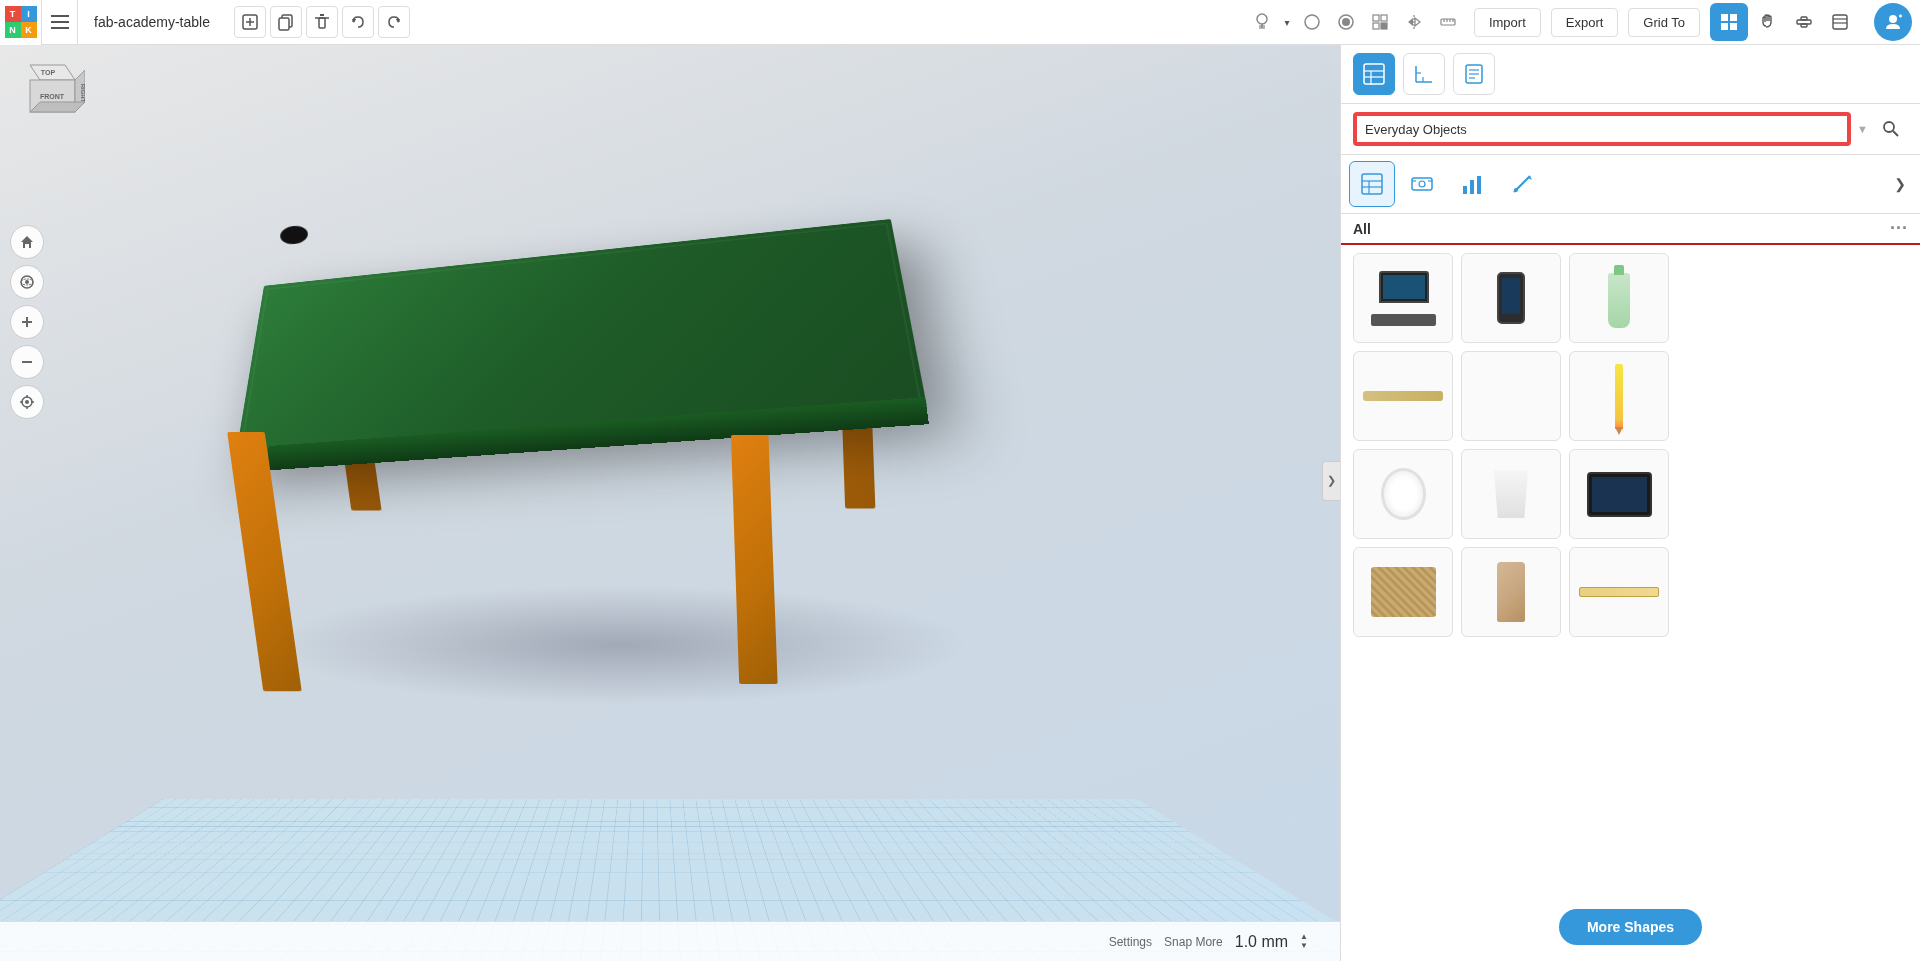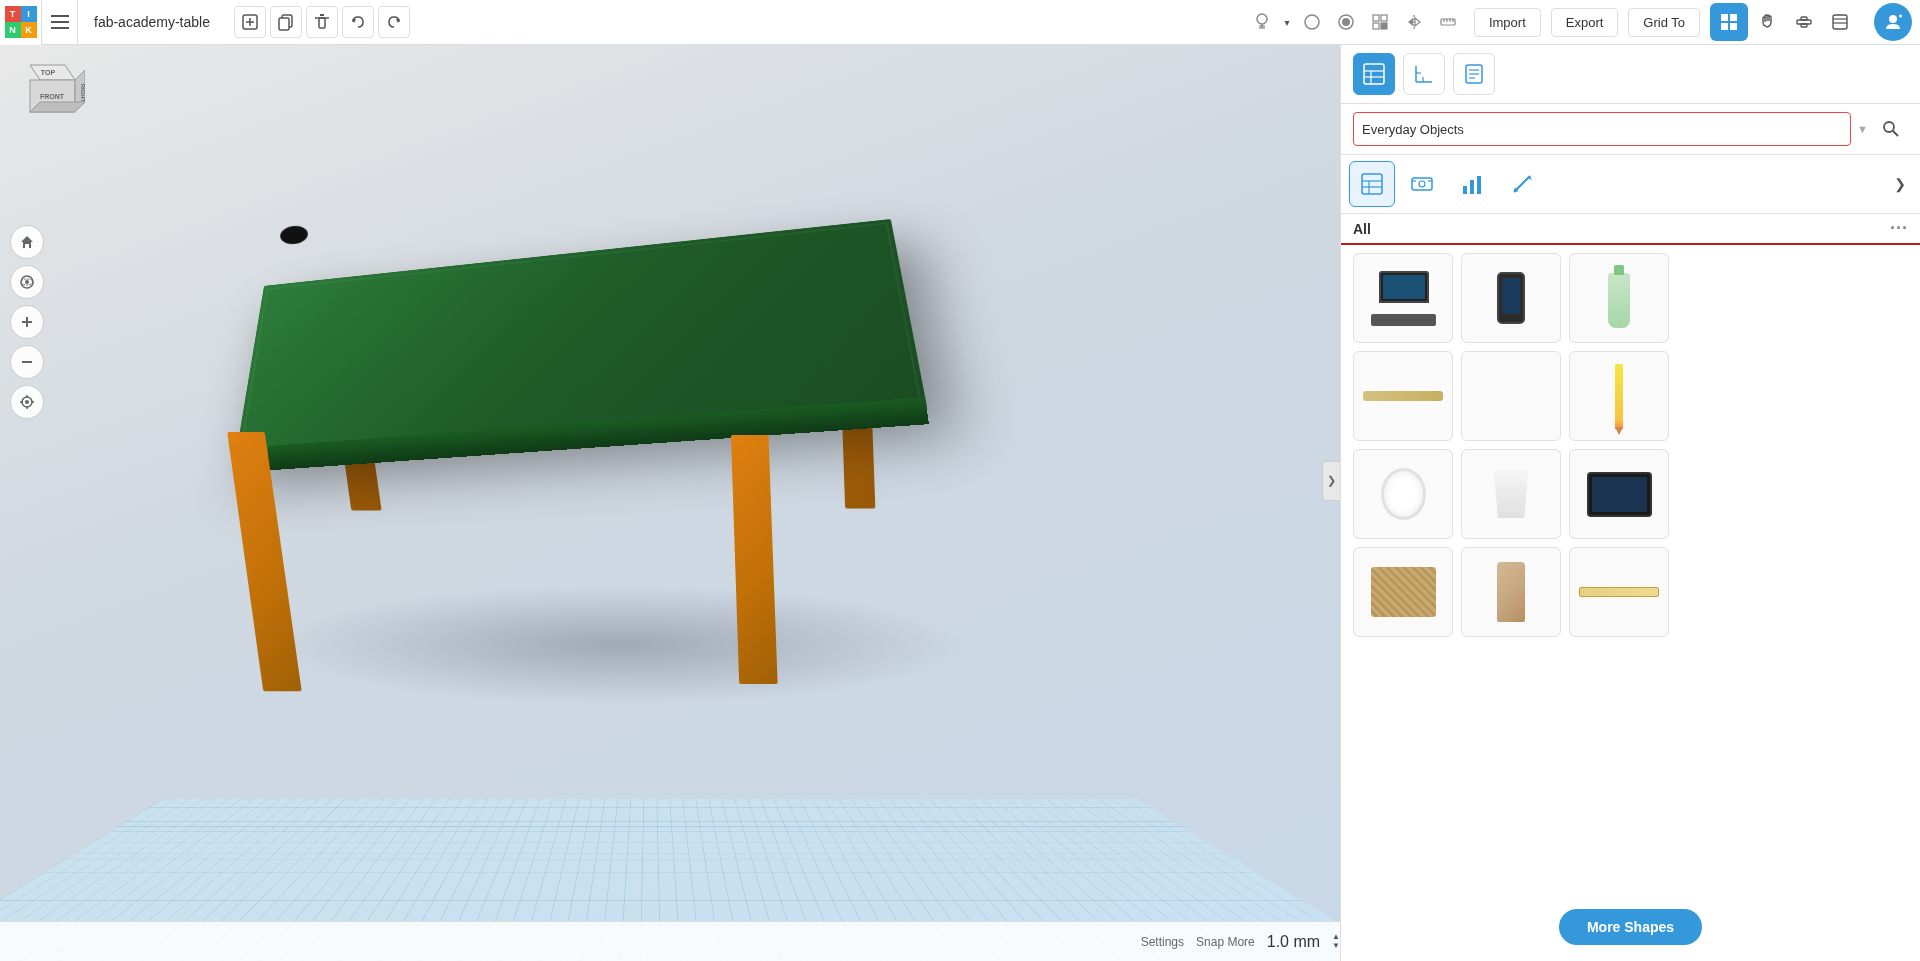--- a/index.html
+++ b/index.html
@@ -214,21 +214,21 @@
       cursor: pointer; font-size: 18px; color: #3498db;
     }
     .panel-tab-btn.active { background: #3498db; color: white; border-color: #3498db; }
 
     
     #search-row {
       display: flex; align-items: center; padding: 8px 12px; gap: 6px;
       border-bottom: 1px solid #ddd;
     }
     #category-select {
-      flex: 1; height: 34px; border: 1px solid #ef4444; border-radius: 4px;
+      flex: 1; height: 34px; border: 4px solid #ef4444; border-radius: 4px;
       padding: 0 8px; font-size: 13px; color: #333; background: #fff;
       cursor: pointer; appearance: none; -webkit-appearance: none;
     }
     #search-btn {
       width: 34px; height: 34px; border: none; background: transparent;
       cursor: pointer; font-size: 18px; color: #555;
       display: flex; align-items: center; justify-content: center;
     }
 
     
@@ -369,21 +369,21 @@
       padding: 10px 28px; background: #3498db; color: white;
       border: none; border-radius: 20px; font-size: 14px; font-weight: 600;
       cursor: pointer;
     }
 
     
     #bottom-bar {
       position: absolute; bottom: 0; left: 0; width: 1340px; height: 40px;
       background: rgba(255,255,255,0.85); border-top: 1px solid #ddd;
       display: flex; align-items: center; justify-content: flex-end;
-      padding: 0 0; gap: 12px;
+      padding: 0 32px; gap: 12px;
     }
     .bottom-label {
       font-size: 12px; color: #666;
     }
     .snap-value {
       font-size: 16px; color: #333; font-weight: 500;
     }
     .snap-arrows {
       display: flex; flex-direction: column; gap: 1px; cursor: pointer;
     }

